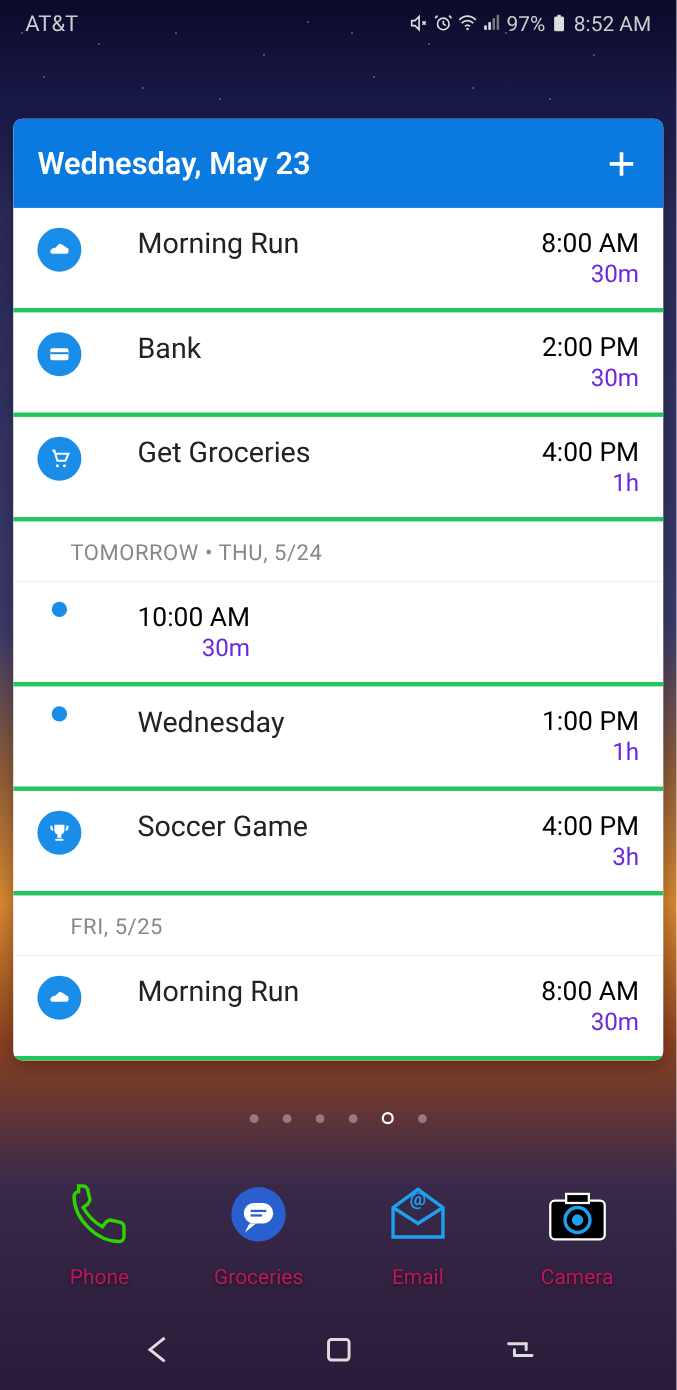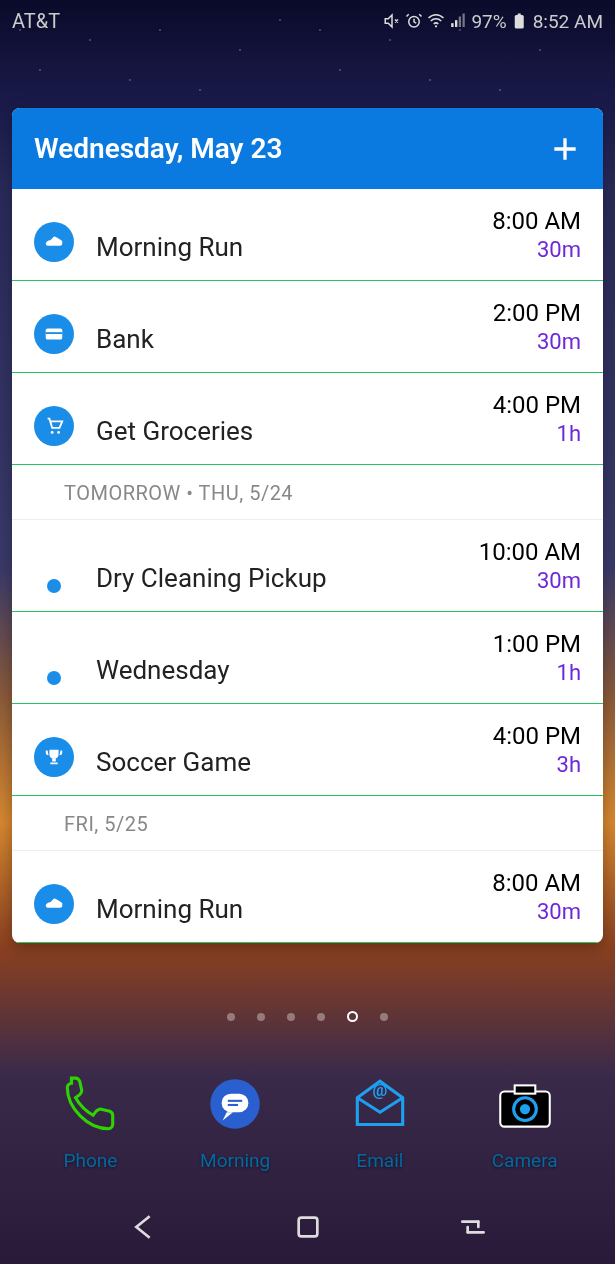--- a/index.html
+++ b/index.html
@@ -34,21 +34,21 @@
         radial-gradient(1px 1px at 560px 75px, white, transparent),
         radial-gradient(1px 1px at 600px 45px, white, transparent);
       background-repeat: repeat;
       background-size: 300px 100px;
       opacity: 0.7;
       pointer-events: none;
     }
     
     .status-bar {
       height: 42px; display: flex; align-items: center;
-      justify-content: space-between; padding: 0 12px; color: #ccc;
+      justify-content: space-between; padding: 0 23px; color: #ccc;
       font-size: 20px; position: relative; z-index: 2;
     }
     .status-right { display: flex; align-items: center; gap: 4px; font-size: 19px; }
     .status-right svg { width: 18px; height: 18px; fill: #ddd; }
 
     
     .widget {
       margin: 66px 12px 0 12px;
       background: #fff;
       border-radius: 8px;
@@ -62,23 +62,24 @@
       display: flex;
       align-items: center;
       justify-content: space-between;
       padding: 24px 22px;
       text-align: center;
     }
     .widget-header-title { font-size: 28px; font-weight: 600; }
     .plus-icon { width: 32px; height: 32px; stroke: #fff; stroke-width: 2.5; fill: none; }
     
     .event-row {
-      display: flex; align-items: flex-end;
+      display: flex; align-items: flex-start;
       padding: 18px 22px;
-      border-bottom: 1px solid #22c55e;
+      border-bottom: 4px solid #22c55e;
+      gap: 29px;
     }
     .event-icon {
       width: 40px; height: 40px; border-radius: 50%;
       background: #1a8de8;
       display: flex; align-items: center; justify-content: center;
       flex-shrink: 0; margin-right: 22px;
     }
     .event-icon svg { width: 22px; height: 22px; fill: #fff; }
     .event-dot {
       width: 14px; height: 14px; border-radius: 50%;
@@ -111,21 +112,21 @@
       border: 2px solid #fff; margin-top: -2px;
     }
 
     
     .dock {
       position: absolute; left: 0; right: 0; bottom: 92px;
       display: flex; justify-content: space-around; padding: 0 18px;
     }
     .dock-item { display: flex; flex-direction: column; align-items: center; width: 100px; }
     .dock-icon { width: 66px; height: 66px; margin-bottom: 10px; }
-    .dock-label { color: #0369a1; font-size: 19px; text-shadow: 0 1px 3px rgba(0,0,0,0.6); }
+    .dock-label { color: #be185d; font-size: 19px; text-shadow: 0 1px 3px rgba(0,0,0,0.6); }
 
     
     .nav-bar {
       position: absolute; left: 0; right: 0; bottom: 0; height: 74px;
       display: flex; justify-content: space-around; align-items: center;
       padding: 0 60px;
     }
     .nav-bar svg { width: 32px; height: 32px; stroke: #ddd; fill: none; stroke-width: 2; }
   </style>
 </head>
@@ -203,21 +204,20 @@
         </div>
         <div class="event-title">Get Groceries</div>
         <div class="event-time-wrap">
           <div class="event-time">4:00 PM</div>
           <div class="event-duration">1h</div>
         </div>
       </div>
       <div class="section-header">TOMORROW • THU, 5/24</div>
       <div class="event-row">
         <div class="event-dot"></div>
-        <div class="event-title">Dry Cleaning Pickup</div>
         <div class="event-time-wrap">
           <div class="event-time">10:00 AM</div>
           <div class="event-duration">30m</div>
         </div>
       </div>
       <div class="event-row">
         <div class="event-dot"></div>
         <div class="event-title">Wednesday</div>
         <div class="event-time-wrap">
           <div class="event-time">1:00 PM</div>
@@ -269,21 +269,21 @@
       <div class="dock-label">Phone</div>
     </div>
     <div class="dock-item">
       <div class="dock-icon"><svg viewBox="0 0 64 64">
           <circle cx="32" cy="30" r="24" fill="#2a5fcf"></circle>
           <rect x="19" y="20" width="26" height="18" rx="9" fill="#fff"></rect>
           <path d="M24 38l-4 8 10-8" fill="#fff"></path>
           <rect x="25" y="26" width="14" height="2" fill="#2a5fcf"></rect>
           <rect x="25" y="30" width="10" height="2" fill="#2a5fcf"></rect>
         </svg></div>
-      <div class="dock-label">Morning</div>
+      <div class="dock-label">Groceries</div>
     </div>
     <div class="dock-item">
       <div class="dock-icon"><svg viewBox="0 0 64 64">
           <path d="M10 24v26h44V24L32 8 10 24z" fill="none" stroke="#1ea0f0" stroke-width="3"></path>
           <path d="M10 24l22 14 22-14" fill="none" stroke="#1ea0f0" stroke-width="3"></path>
           <text x="32" y="22" text-anchor="middle" font-size="16" fill="#1ea0f0" font-weight="bold">@</text>
         </svg></div>
       <div class="dock-label">Email</div>
     </div>
     <div class="dock-item">

